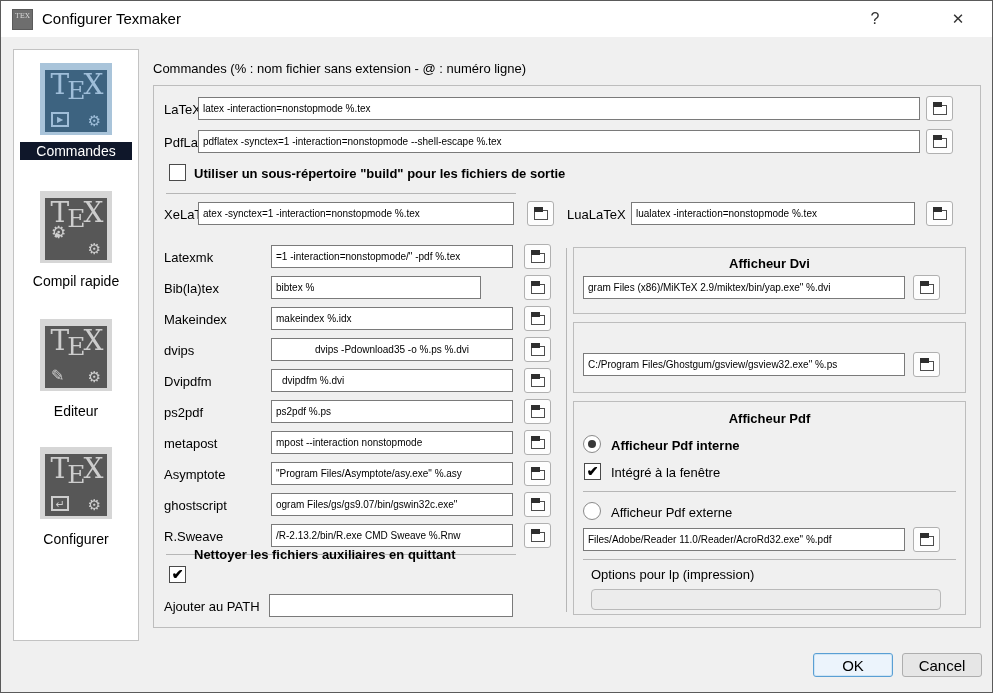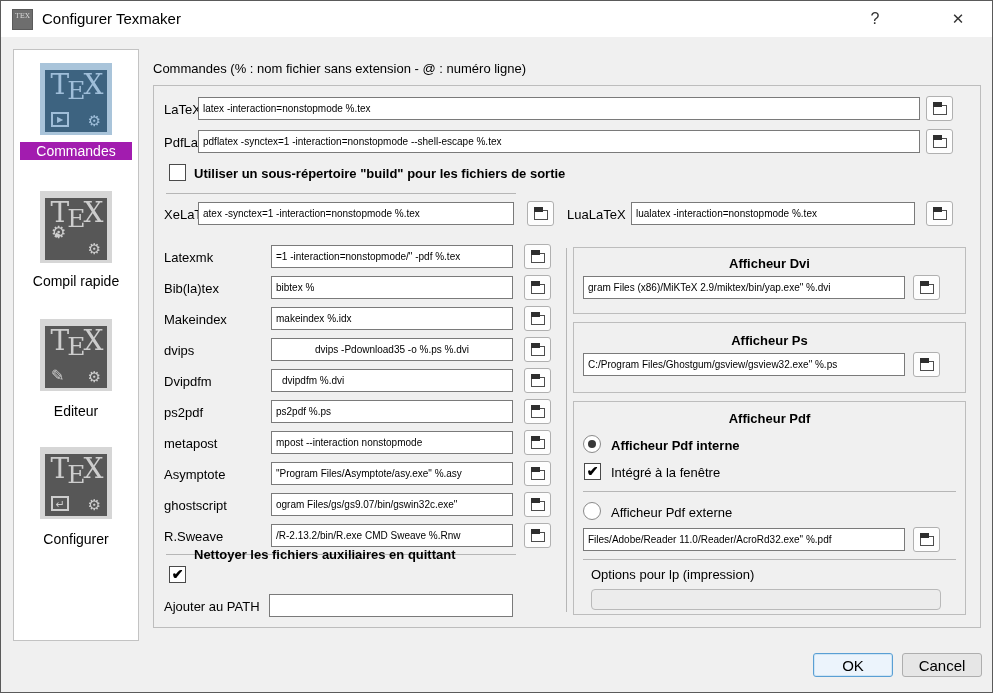--- a/index.html
+++ b/index.html
@@ -30,21 +30,21 @@
              letter-spacing:-2px; margin-top:2px; }
   .texE { display:inline-block; transform:translateY(5px); font-size:25px; }
   .sub-l { position:absolute; left:6px; bottom:5px; }
   .sub-r { position:absolute; right:6px; bottom:4px; font-size:15px; line-height:15px; }
   .boxed { border:2px solid currentColor; width:18px; height:15px; display:flex; align-items:center;
            justify-content:center; font-size:8px; line-height:8px; }
   .gearplay { position:relative; font-size:17px; line-height:16px; }
   .gearplay .p { position:absolute; left:5px; top:4px; font-size:7px; }
   .plain { font-size:16px; line-height:15px; }
   .tile-label { position:absolute; left:13px; width:124px; text-align:center; font-size:14px; color:#000; }
-  .tile-label .hl { background:#a21caf; color:#fff; padding:1px 16px; }
+  .tile-label .hl { background:#0f172a; color:#fff; padding:1px 16px; }
 
   
   .gbox { position:absolute; border:1px solid #bdbdbd; }
   .gtitle { position:absolute; font-size:13px; font-weight:bold; text-align:center; color:#000; }
   .hsep { position:absolute; height:1px; background:#b6b6b6; }
   .vsep { position:absolute; width:1px; background:#b6b6b6; }
 
   
   .lbl { position:absolute; font-size:13px; color:#000; white-space:nowrap; }
   .tin { position:absolute; height:23px; border:1px solid #7a7a7a; background:#fff; font-family:"Liberation Sans",sans-serif;
@@ -147,21 +147,21 @@
       <span class="folder"></span>
     </button>
 
   <span class="lbl" style="left:163px;top:249px">Latexmk</span>
   <input class="tin" style="left: 270px; top: 244px; width: 242px;" value="=1 -interaction=nonstopmode/&quot; -pdf %.tex">
   <button class="fbtn" style="left:523px;top:243px">
       <span class="folder"></span>
     </button>
 
   <span class="lbl" style="left:163px;top:280px">Bib(la)tex</span>
-  <input class="tin" style="left: 270px; top: 275px; width: 242px;" value="bibtex %">
+  <input class="tin" style="left: 270px; top: 275px; width: 210px;" value="bibtex %">
   <button class="fbtn" style="left:523px;top:274px">
       <span class="folder"></span>
     </button>
 
   <span class="lbl" style="left:163px;top:311px">Makeindex</span>
   <input class="tin" style="left: 270px; top: 306px; width: 242px;" value="makeindex %.idx">
   <button class="fbtn" style="left:523px;top:305px">
       <span class="folder"></span>
     </button>
 
@@ -218,21 +218,20 @@
   <div class="vsep" style="left:565px;top:247px;height:364px"></div>
 
   <div class="gbox" style="left:572px;top:246px;width:393px;height:67px"></div>
   <div class="gtitle" style="left:572px;top:255px;width:393px">Afficheur Dvi</div>
   <input class="tin" style="left: 582px; top: 275px; width: 322px;" value="gram Files (x86)/MiKTeX 2.9/miktex/bin/yap.exe&quot; %.dvi">
   <button class="fbtn" style="left:912px;top:274px">
       <span class="folder"></span>
     </button>
 
   <div class="gbox" style="left:572px;top:321px;width:393px;height:71px"></div>
-  <div class="gtitle" style="left:572px;top:332px;width:393px">Afficheur Ps</div>
   <input class="tin" style="left: 582px; top: 352px; width: 322px;" value="C:/Program Files/Ghostgum/gsview/gsview32.exe&quot; %.ps">
   <button class="fbtn" style="left:912px;top:351px">
       <span class="folder"></span>
     </button>
 
   <div class="gbox" style="left:572px;top:400px;width:393px;height:214px"></div>
   <div class="gtitle" style="left:572px;top:410px;width:393px">Afficheur Pdf</div>
 
   <span class="radio sel" style="left:582px;top:434px">
       <span class="dot"></span>

